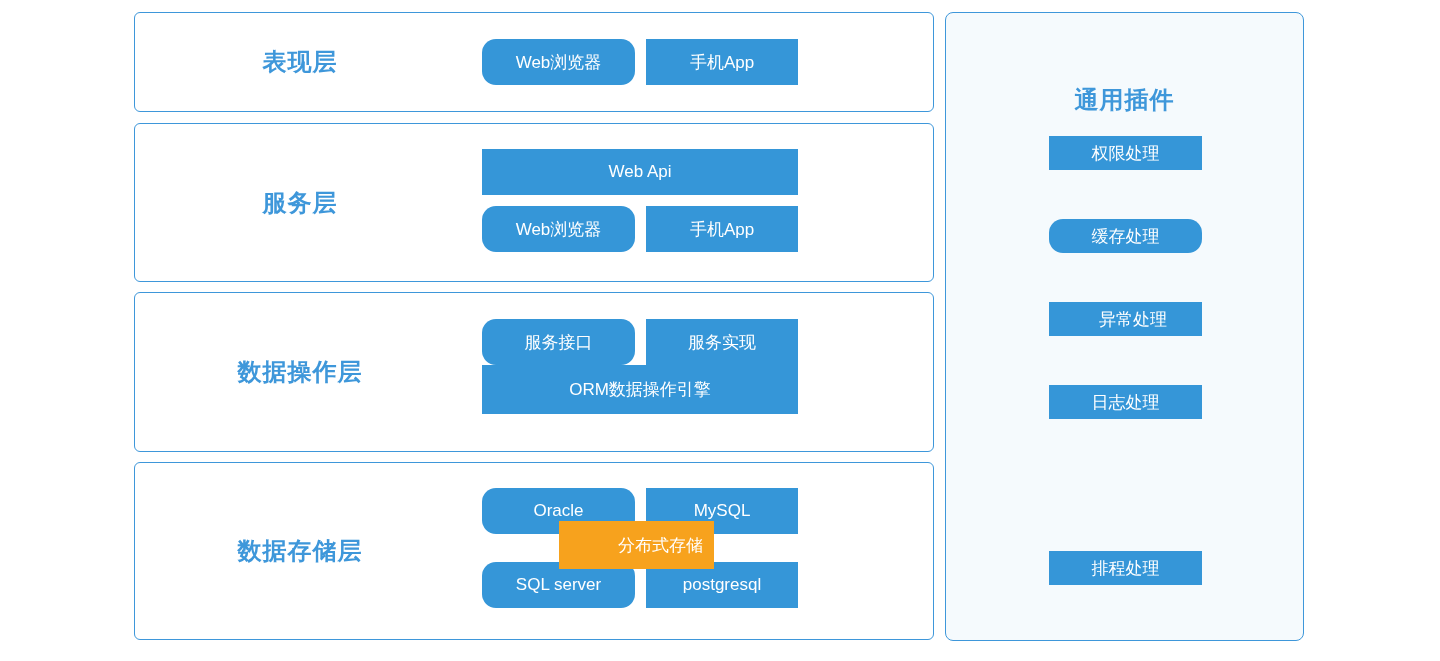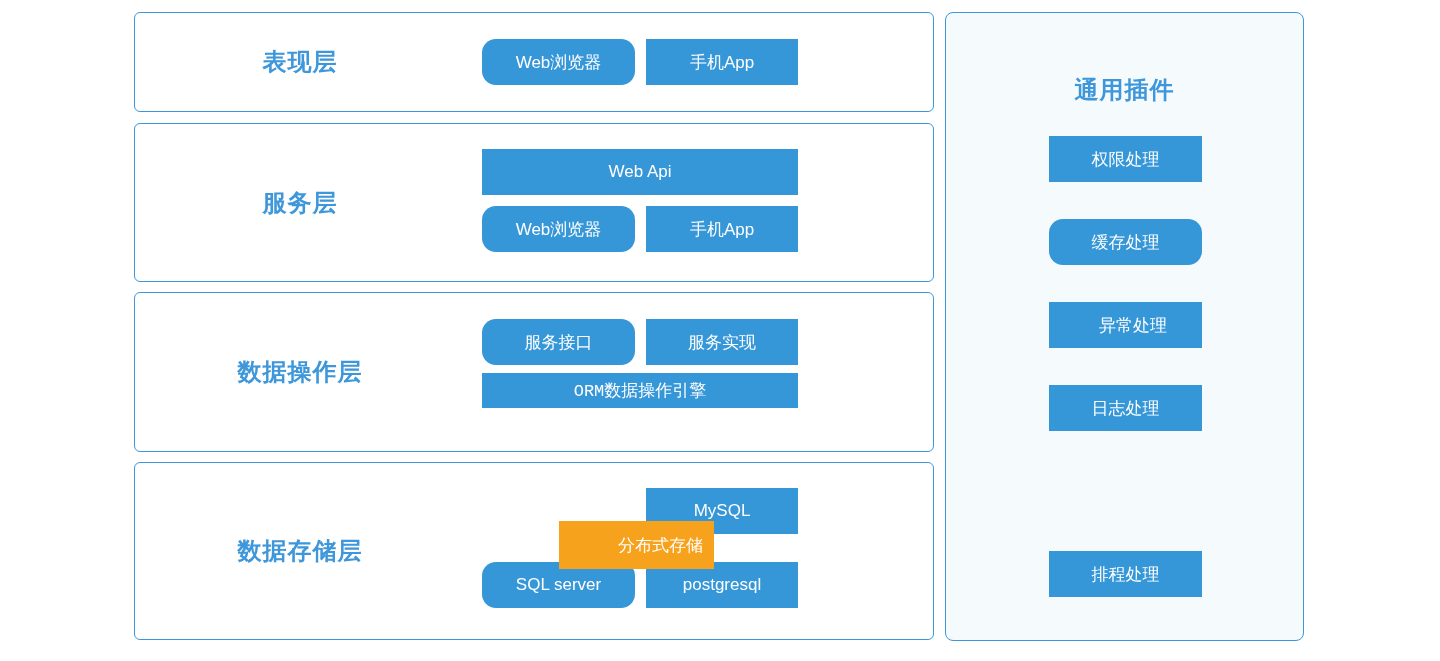--- a/index.html
+++ b/index.html
@@ -48,45 +48,45 @@
   }
   
   .cL{left:347px;width:153px;border-radius:14px;}
   .cR{left:511px;width:152px;}
   .cW{left:347px;width:316px;}
   
   .r0a{top:26px;height:46px;}
   .r1a{top:25px;height:46px;}
   .r1b{top:82px;height:46px;}
   .r2a{top:26px;height:46px;}
-  .r2b{top:80px;height:35px;font-family:Liberation Mono, monospace;}
+  .r2b{top:72px;height:49px;}
   .r3a{top:25px;height:46px;}
   .r3b{top:99px;height:46px;}
   .overlay{
     left:424px;top:58px;width:155px;height:48px;
     background:var(--highlight-orange,#f7a21d);
     z-index:2;
     padding-left:48px;
   }
 
   
   .panel{
     position:absolute;left:945px;top:12px;width:359px;height:629px;
     background:var(--panel-background,#f5fafd);
     border:1px solid var(--border-blue,#3e97da);
     border-radius:8px;
   }
   .panel-title{
-    position:absolute;top:61px;left:0;width:100%;
+    position:absolute;top:71px;left:0;width:100%;
     text-align:center;
     color:var(--title-blue,#3e97da);
     font-size:24px;font-weight:bold;
     letter-spacing:1px;
   }
-  .pbtn{left:103px;width:153px;height:46px;}
+  .pbtn{left:103px;width:153px;height:34px;}
   .p0{top:123px;} .p1{top:206px;border-radius:14px;} .p2{top:289px;padding-left:15px;}
   .p3{top:372px;} .p4{top:455px;} .p5{top:538px;}
 </style>
 </head>
 <body>
 
 <div class="canvas">
 
   <section class="layer l0">
     <div class="layer-title">表现层</div>
@@ -103,20 +103,21 @@
 
   <section class="layer l2">
     <div class="layer-title">数据操作层</div>
     <div class="btn cR r2a">服务实现</div>
     <div class="btn cL r2a">服务接口</div>
     <div class="btn cW r2b">ORM数据操作引擎</div>
   </section>
 
   <section class="layer l3">
     <div class="layer-title">数据存储层</div>
+    <div class="btn cL r3a">Oracle</div>
     <div class="btn cR r3a">MySQL</div>
     <div class="btn cL r3b">SQL server</div>
     <div class="btn cR r3b">postgresql</div>
     <div class="btn overlay">分布式存储</div>
   </section>
 
   <aside class="panel">
     <div class="panel-title">通用插件</div>
     <div class="btn pbtn p0">权限处理</div>
     <div class="btn pbtn p1">缓存处理</div>

